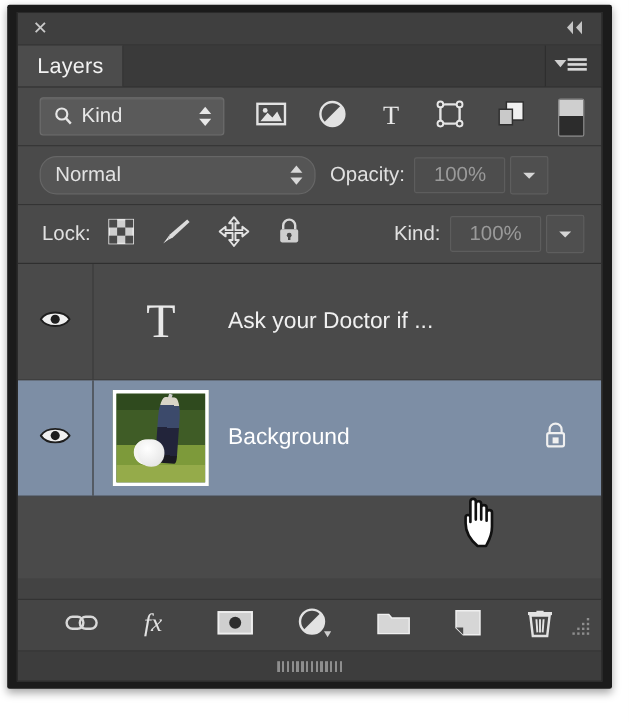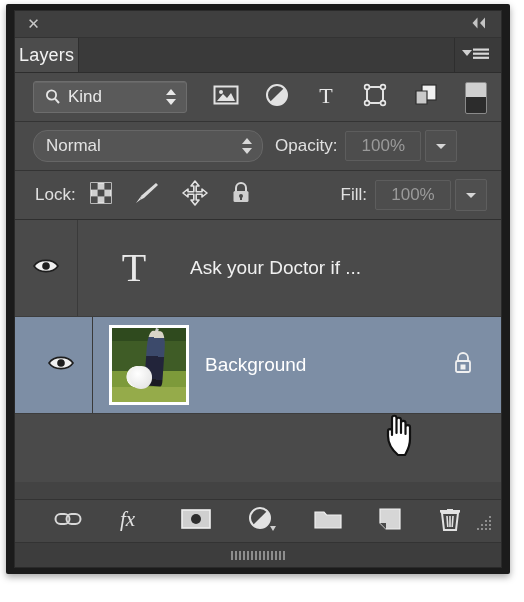--- a/index.html
+++ b/index.html
@@ -68,21 +68,21 @@
     position: relative;
     height: 34px;
     background: #383838;
     border-bottom: 1px solid #2d2d2d;
     display: flex;
     align-items: stretch;
   }
   .tab {
     display: flex;
     align-items: center;
-    padding: 0 4px;
+    padding: 0 16px;
     font-size: 18px;
     color: #bfbfbf;
     border-right: 1px solid #2e2e2e;
     background: #3a3a3a;
     cursor: pointer;
     letter-spacing: 0.2px;
   }
   .tab.active {
     background: #4c4c4c;
     color: #f2f2f2;
@@ -235,21 +235,20 @@
   .layer-row {
     position: relative;
     height: 96px;
     display: flex;
     align-items: center;
     border-bottom: 1px solid #3d3d3d;
     cursor: pointer;
   }
   .layer-row.selected {
     background: #7d8ea5;
-    padding-left: 15px;
   }
   .eye-cell {
     width: 62px;
     height: 100%;
     display: flex;
     align-items: center;
     justify-content: center;
     border-right: 1px solid #3a3a3a;
   }
   .thumb-cell {
@@ -480,21 +479,21 @@
         </span>
         <span class="fi">
           <svg width="22" height="24" viewBox="0 0 22 24">
             <path d="M6 10 L6 7 A5 5 0 0 1 16 7 L16 10" fill="none" stroke="#d8d8d8" stroke-width="2"></path>
             <rect x="3.5" y="10" width="15" height="11" rx="1.5" fill="#cfcfcf"></rect>
             <circle cx="11" cy="15" r="2" fill="#4a4a4a"></circle>
             <rect x="10" y="15" width="2" height="4" fill="#4a4a4a"></rect>
           </svg>
         </span>
       </div>
-      <span class="fill-text">Fill:</span>
+      <span class="fill-text">Kind:</span>
       <div class="num-field">100%</div>
       <div class="num-drop" style="margin-right:14px;">
         <svg width="14" height="10" viewBox="0 0 14 10">
             <path d="M2 3 L12 3 L7 8 Z" fill="#d6d6d6"></path>
           </svg>
       </div>
     </div>
 
     <div class="layer-list">
 

